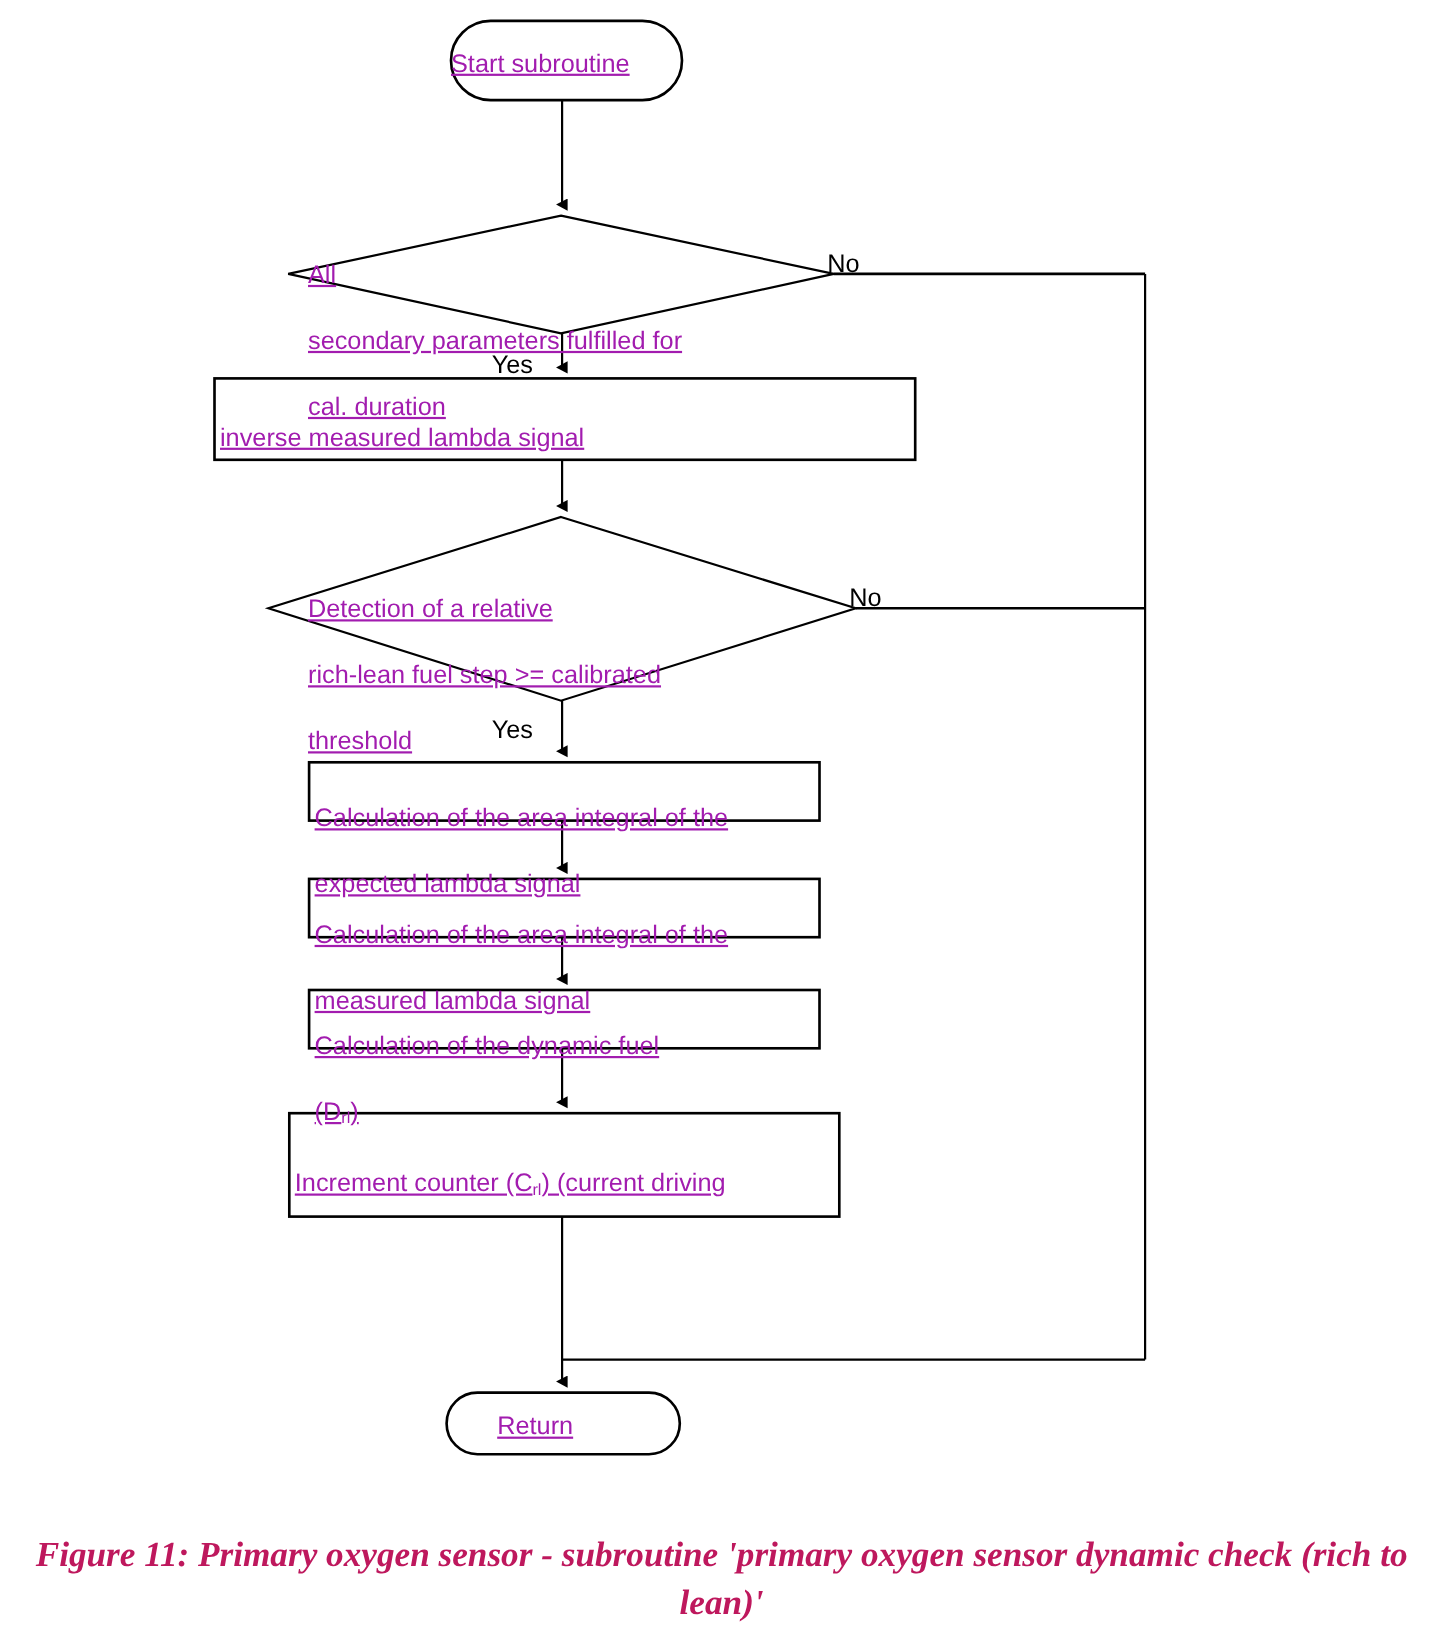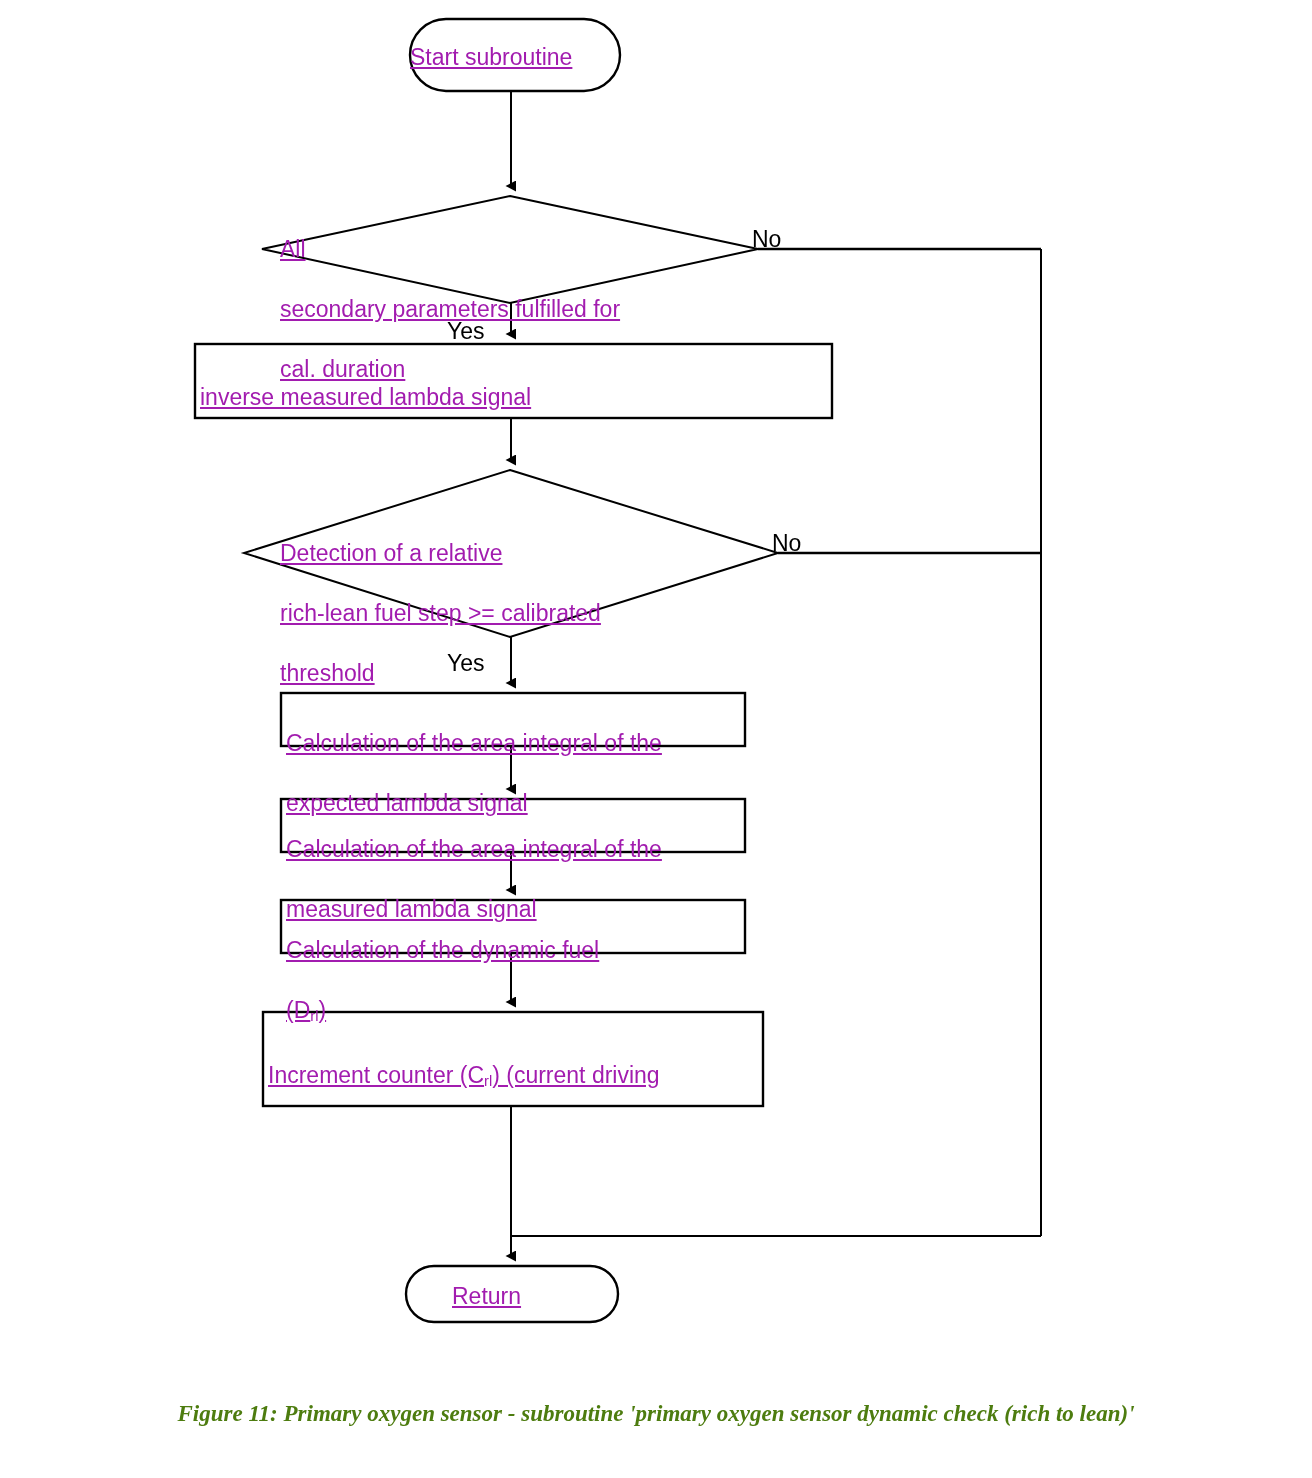--- a/index.html
+++ b/index.html
@@ -51,23 +51,23 @@
   }
   .caption {
     position: absolute;
     left: 30px;
     top: 1392px;
     width: 1252px;
     text-align: center;
     font-family: "Liberation Serif", serif;
     font-style: italic;
     font-weight: bold;
-    font-size: 23px;
+    font-size: 32px;
     line-height: 43px;
-    color: #4d7c0f;
+    color: #be185d;
   }
   sub {
     font-size: 0.64em;
     vertical-align: -0.22em;
   }
 </style>
 </head>
 <body>
 
 <div id="figure-root">

